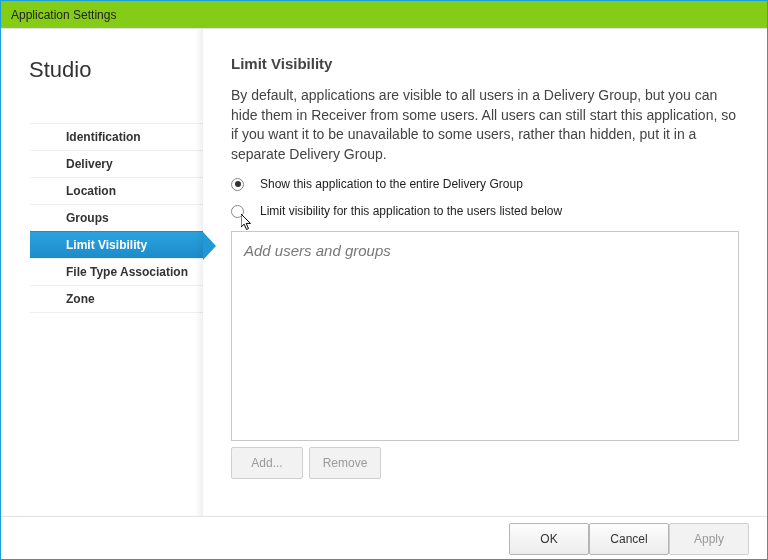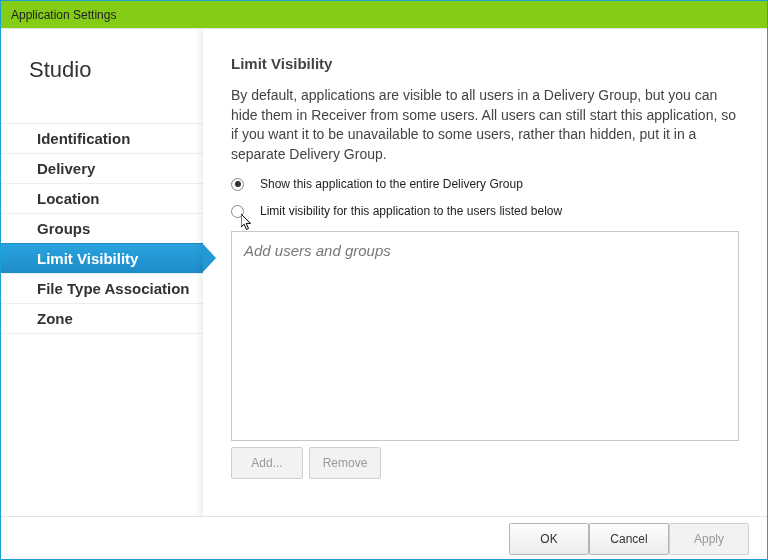--- a/index.html
+++ b/index.html
@@ -47,25 +47,26 @@
     color: #333;
   }
   .nav {
     list-style: none;
     margin: 0;
     padding: 0;
   }
   .nav li {
     position: relative;
     padding: 6px 0 6px 36px;
-    font-size: 15px;
+    font-size: 12px;
     font-weight: 600;
     color: #333;
     cursor: pointer;
     border-top: 1px solid #eee;
+    margin-left: 29px;
   }
   .nav li:last-child { border-bottom: 1px solid #eee; }
   .nav li.active {
     background: linear-gradient(to bottom, #29a3df 0%, #1d8cc9 100%);
     color: #fff;
     border-top-color: transparent;
   }
   .nav li.active::after {
     content: "";
     position: absolute;

